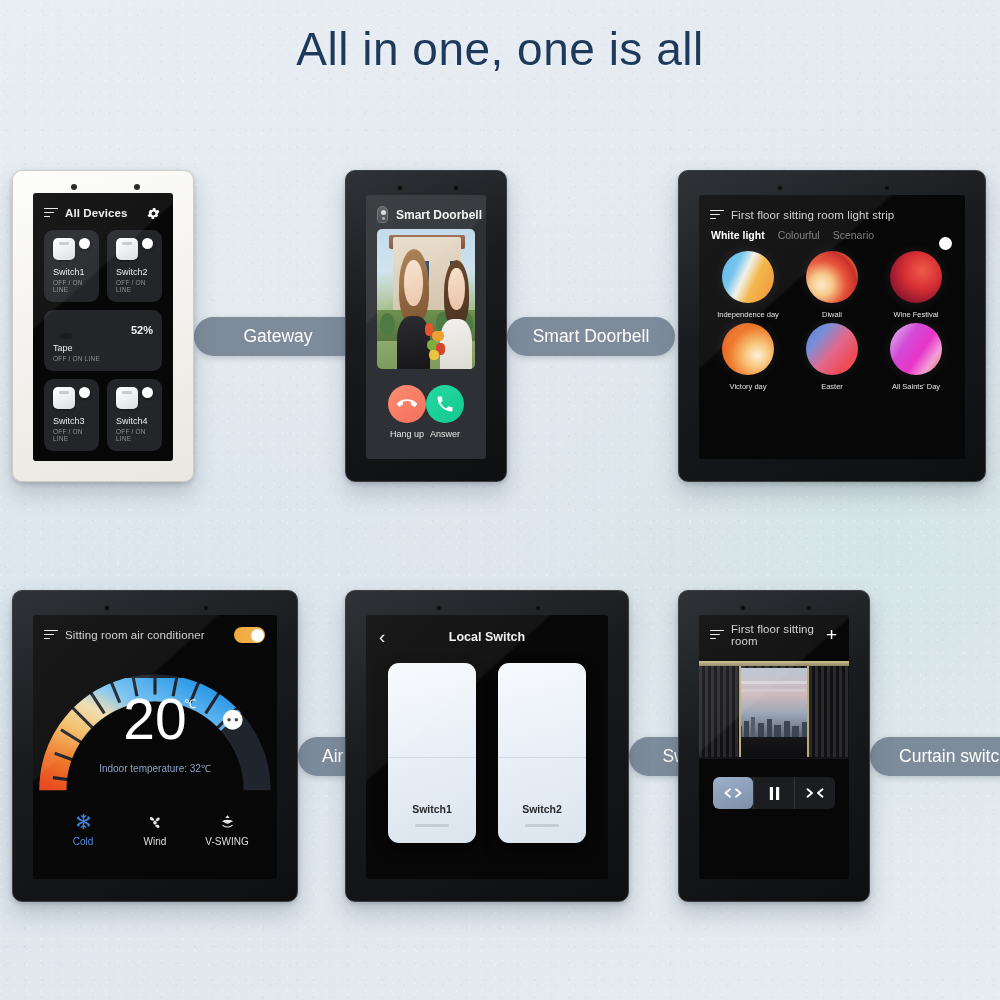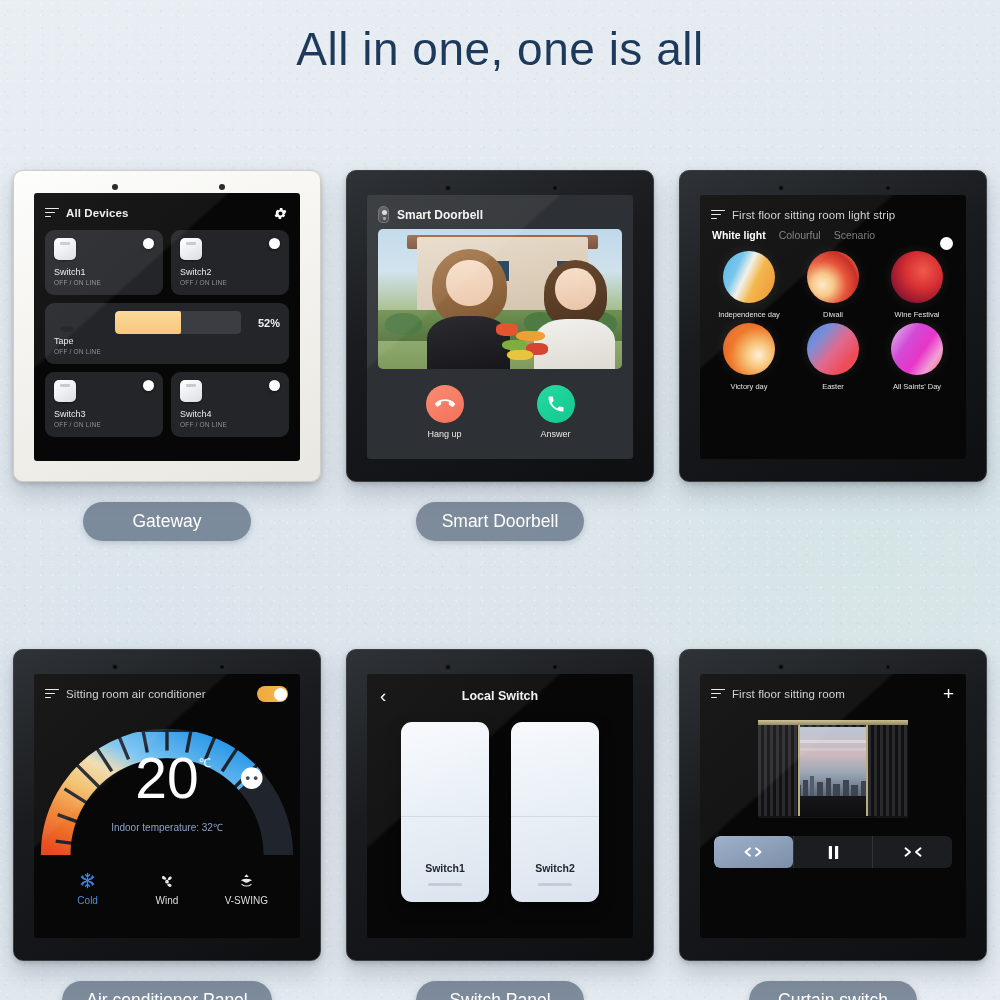--- a/index.html
+++ b/index.html
@@ -26,21 +26,21 @@
   .page-title {
     position:absolute; top:22px; left:0; width:1000px; text-align:center;
     font-size:46px; font-weight:400; color:#1d3a5c; letter-spacing:0.5px;
     text-shadow:0 1px 2px rgba(255,255,255,0.6);
   }
 
   
   .grid { position:absolute; top:170px; left:0; width:1000px; }
   .row { display:flex; justify-content:space-between; padding:0 12px; }
   .row.second { margin-top:108px; }
-  .cell { width:310px; display:flex; flex-direction:column; align-items:center; }
+  .cell { width:310px; display:flex; flex-direction:row; align-items:center; }
 
   
   .device {
     width:308px; height:312px; border-radius:10px; position:relative;
     box-shadow: 0 12px 22px rgba(80,95,110,0.28), 0 2px 5px rgba(0,0,0,0.18);
   }
   .device.white-bezel {
     background:linear-gradient(160deg,#fdfdfb 0%,#f4f3ef 45%,#e9e7e1 100%);
     border:1px solid #cfcdc6; padding:22px 20px 20px 20px;
   }

